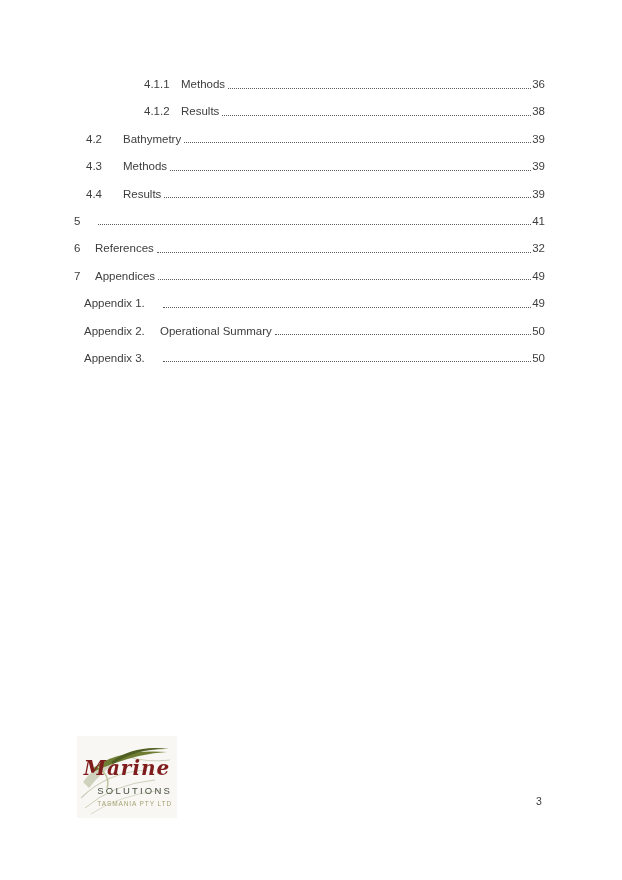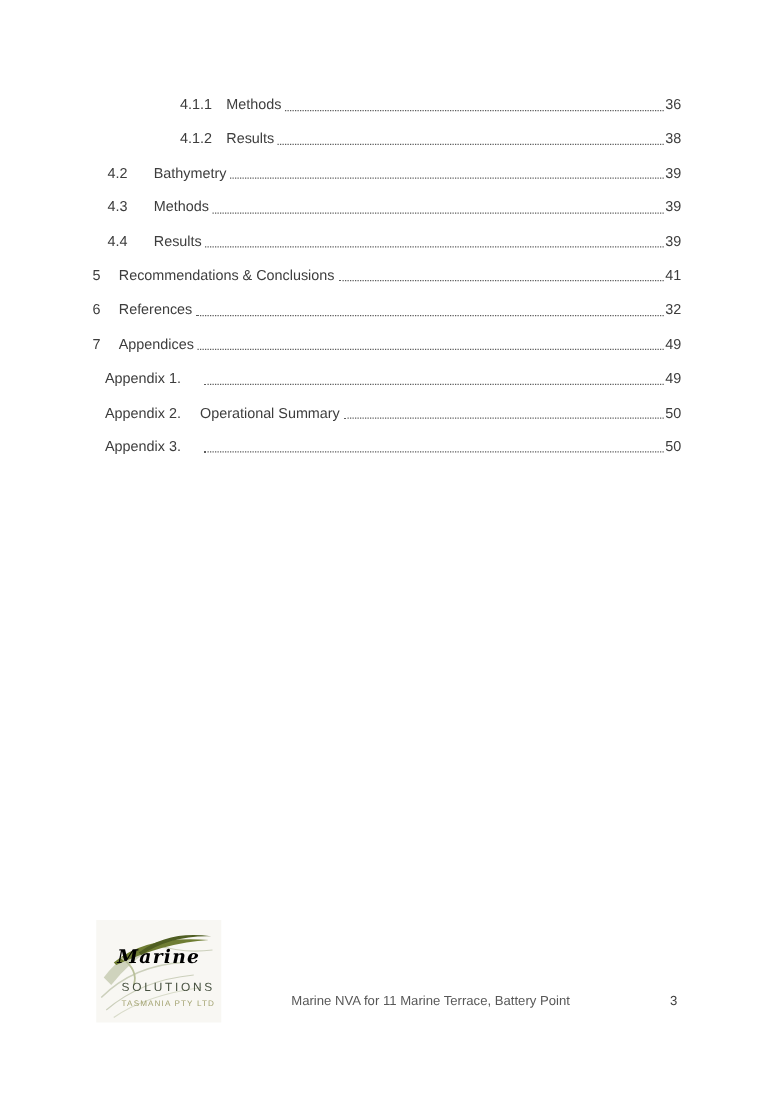--- a/index.html
+++ b/index.html
@@ -56,22 +56,22 @@
     background: #f8f7f3;
   }
   .logo svg { position: absolute; left: 0; top: 0; }
   .logo-script {
     position: absolute;
     left: 0; top: 20px; width: 100px;
     text-align: center;
     font-family: "DejaVu Serif", serif;
     font-style: italic;
     font-weight: bold;
-    font-size: 15px;
-    color: #000000;
+    font-size: 20px;
+    color: #7f1d1d;
     letter-spacing: 1px;
   }
   .logo-solutions {
     position: absolute;
     right: 5px; top: 49px;
     font-size: 9.5px;
     letter-spacing: 2.2px;
     color: #46503f;
   }
   .logo-tasmania {
@@ -126,21 +126,20 @@
       <span class="pageno">39</span>
     </div>
       <div class="toc-row level-2">
       <span class="num">4.4</span>
       <span class="title">Results</span>
       <span class="leader"></span>
       <span class="pageno">39</span>
     </div>
       <div class="toc-row level-1">
       <span class="num">5</span>
-      <span class="title">Recommendations &amp; Conclusions</span>
       <span class="leader"></span>
       <span class="pageno">41</span>
     </div>
       <div class="toc-row level-1">
       <span class="num">6</span>
       <span class="title">References</span>
       <span class="leader"></span>
       <span class="pageno">32</span>
     </div>
       <div class="toc-row level-1">
@@ -176,17 +175,16 @@
       <path d="M48 20 Q 70 27 93 24" fill="none" stroke="#ccd0bc" stroke-width="1"></path>
       <path d="M14 34 Q 40 12 90 16 Q 55 18 16 36 Z" fill="#6f7d33"></path>
       <path d="M34 26 Q 58 8 92 13 Q 60 12 36 28 Z" fill="#4f5e22"></path>
       <path d="M20 30 Q 34 40 30 52" fill="none" stroke="#b9c09a" stroke-width="1.4"></path>
     </svg>
     <div class="logo-script">Marine</div>
     <div class="logo-solutions">SOLUTIONS</div>
     <div class="logo-tasmania">TASMANIA PTY LTD</div>
   </div>
 
-  <div class="footer-title">Marine NVA for 11 Marine Terrace, Battery Point</div>
 
   <div class="footer-page">3</div>
 
 </div>
 
 </body></html>

